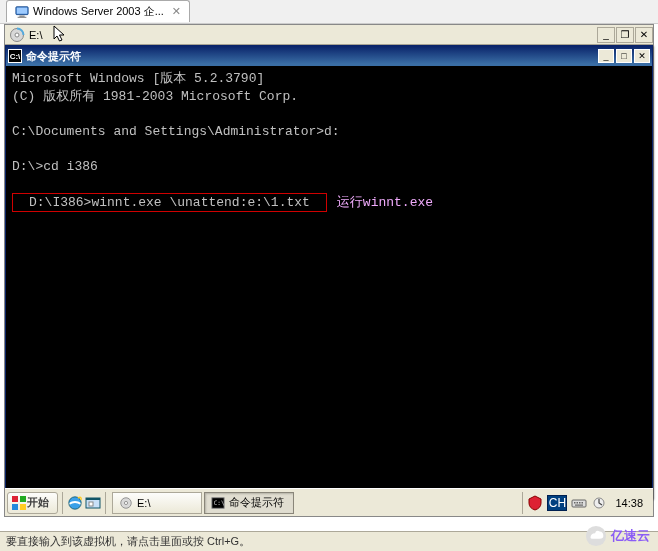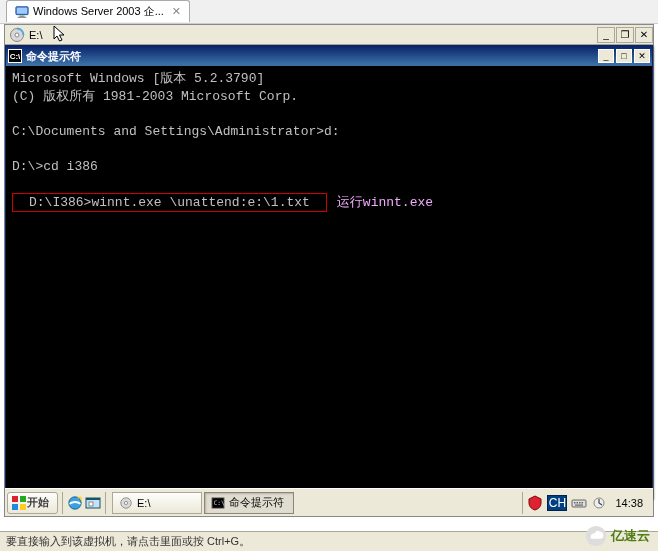--- a/index.html
+++ b/index.html
@@ -34,21 +34,21 @@
   .ql { display:flex; gap:2px; margin:0 4px; padding:0 4px; border-left:1px solid #aca899; border-right:1px solid #aca899; height:22px; align-items:center;}
   .ql-item, .task-item { display:flex; align-items:center; }
   .task-item { height:22px; padding:0 6px; border:1px solid #aca899; background: linear-gradient(#fdfdfb,#ece9d8); gap:4px; margin-left:2px; font-size:11px; min-width:90px;}
   .task-item.active { background: #e0ddd0; border-color: #8a867a; box-shadow: inset 1px 1px 2px rgba(0,0,0,.2); }
   .tray { margin-left:auto; display:flex; align-items:center; gap:4px; height:22px; padding:0 4px; border-left:1px solid #aca899; }
   .tray-icon { width:16px; height:16px; }
   .clock { font-size:11px; padding:0 4px; }
   .ime { width:20px; height:16px; background:#004080; color:#fff; font-size:12px; display:flex;align-items:center;justify-content:center; border:1px solid #002050;}
 
   .status-bar { position:absolute; left:0; right:0; bottom:0; height:20px; background:#ece9d8; border-top:1px solid #aca899; display:flex; align-items:center; padding:0 6px; font-size:11px; color:#333;}
-  .watermark { position:absolute; right:8px; bottom:4px; display:flex; align-items:center; gap:4px; font-size:13px; color:#4d7c0f; font-weight:bold; z-index:50;}
+  .watermark { position:absolute; right:8px; bottom:4px; display:flex; align-items:center; gap:4px; font-size:13px; color:#8b5cf6; font-weight:bold; z-index:50;}
   .watermark .wm-icon { width:22px; height:22px; }
 
   svg { display:block; }
 </style>
 </head>
 <body>
 
 <div class="vm-tab-bar">
   <div class="vm-tab">
     <span class="icon">

